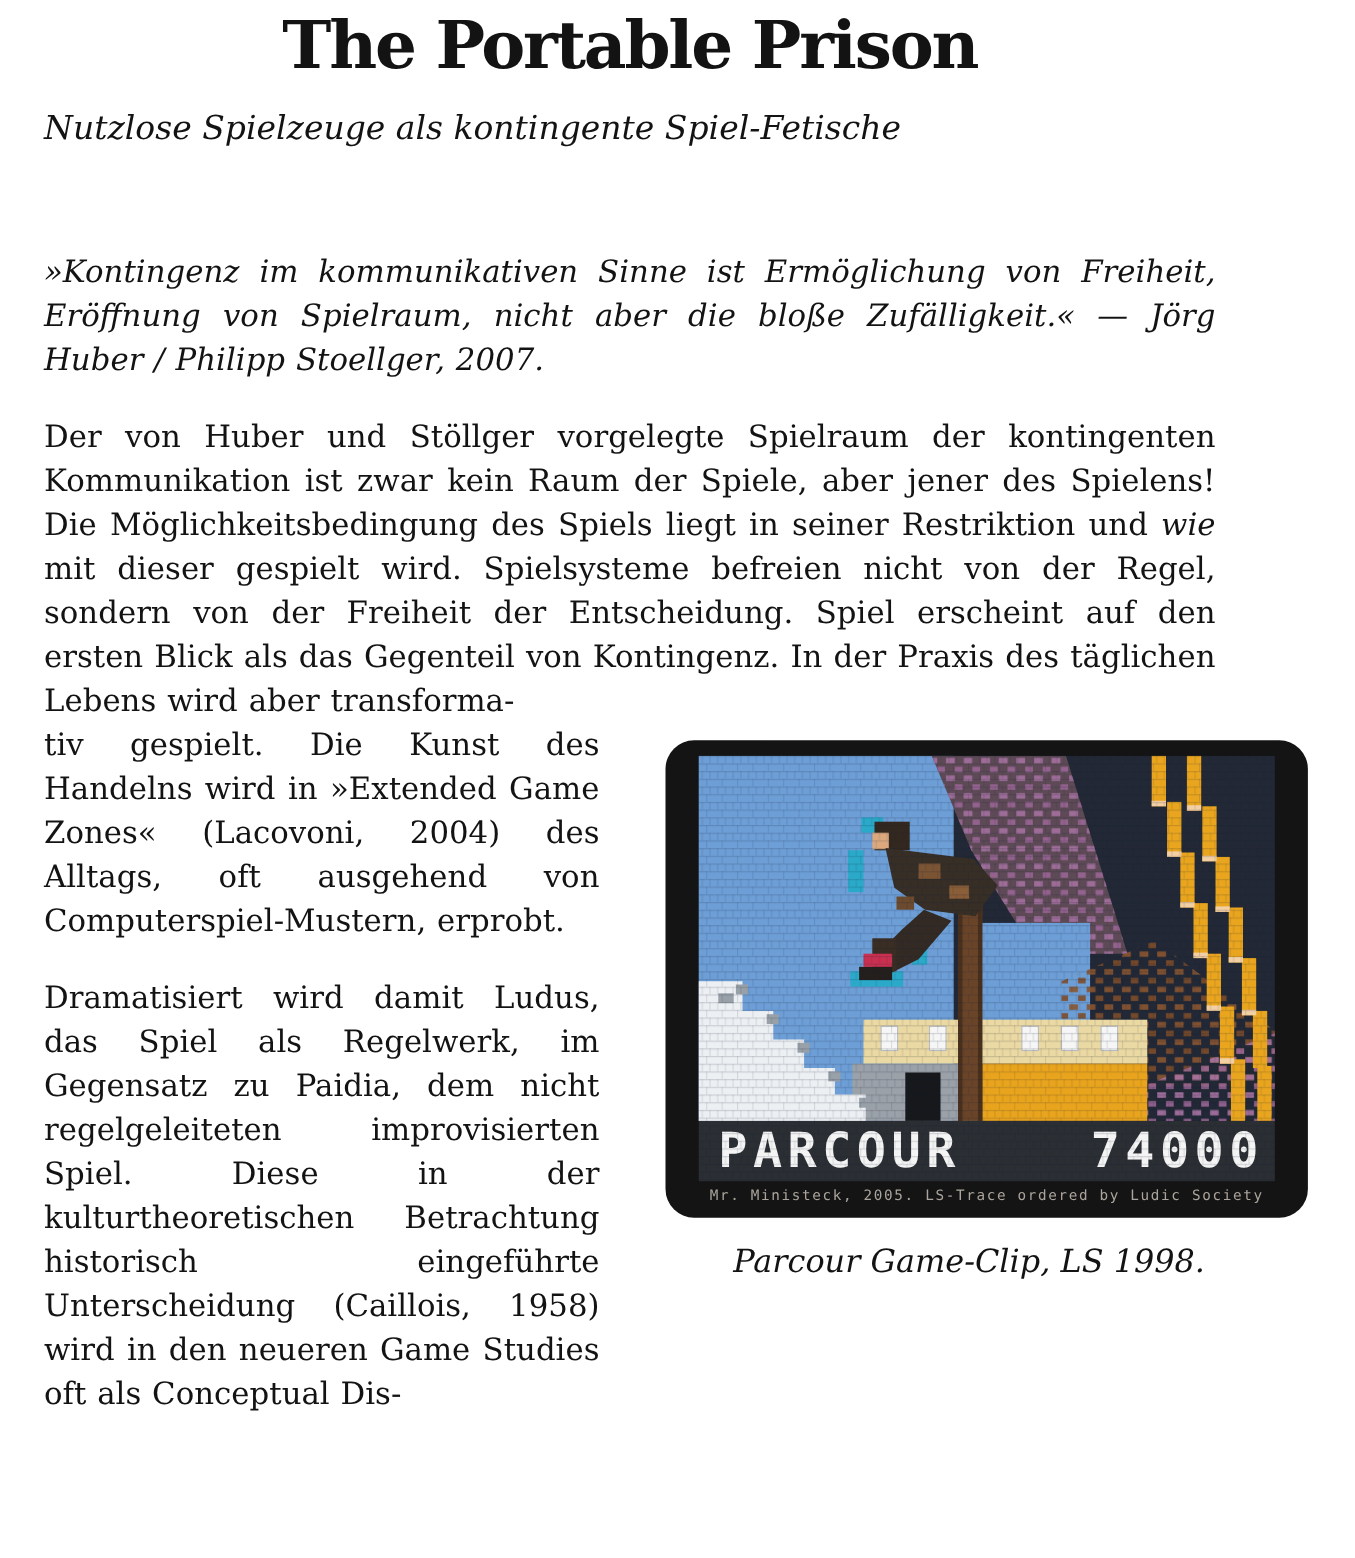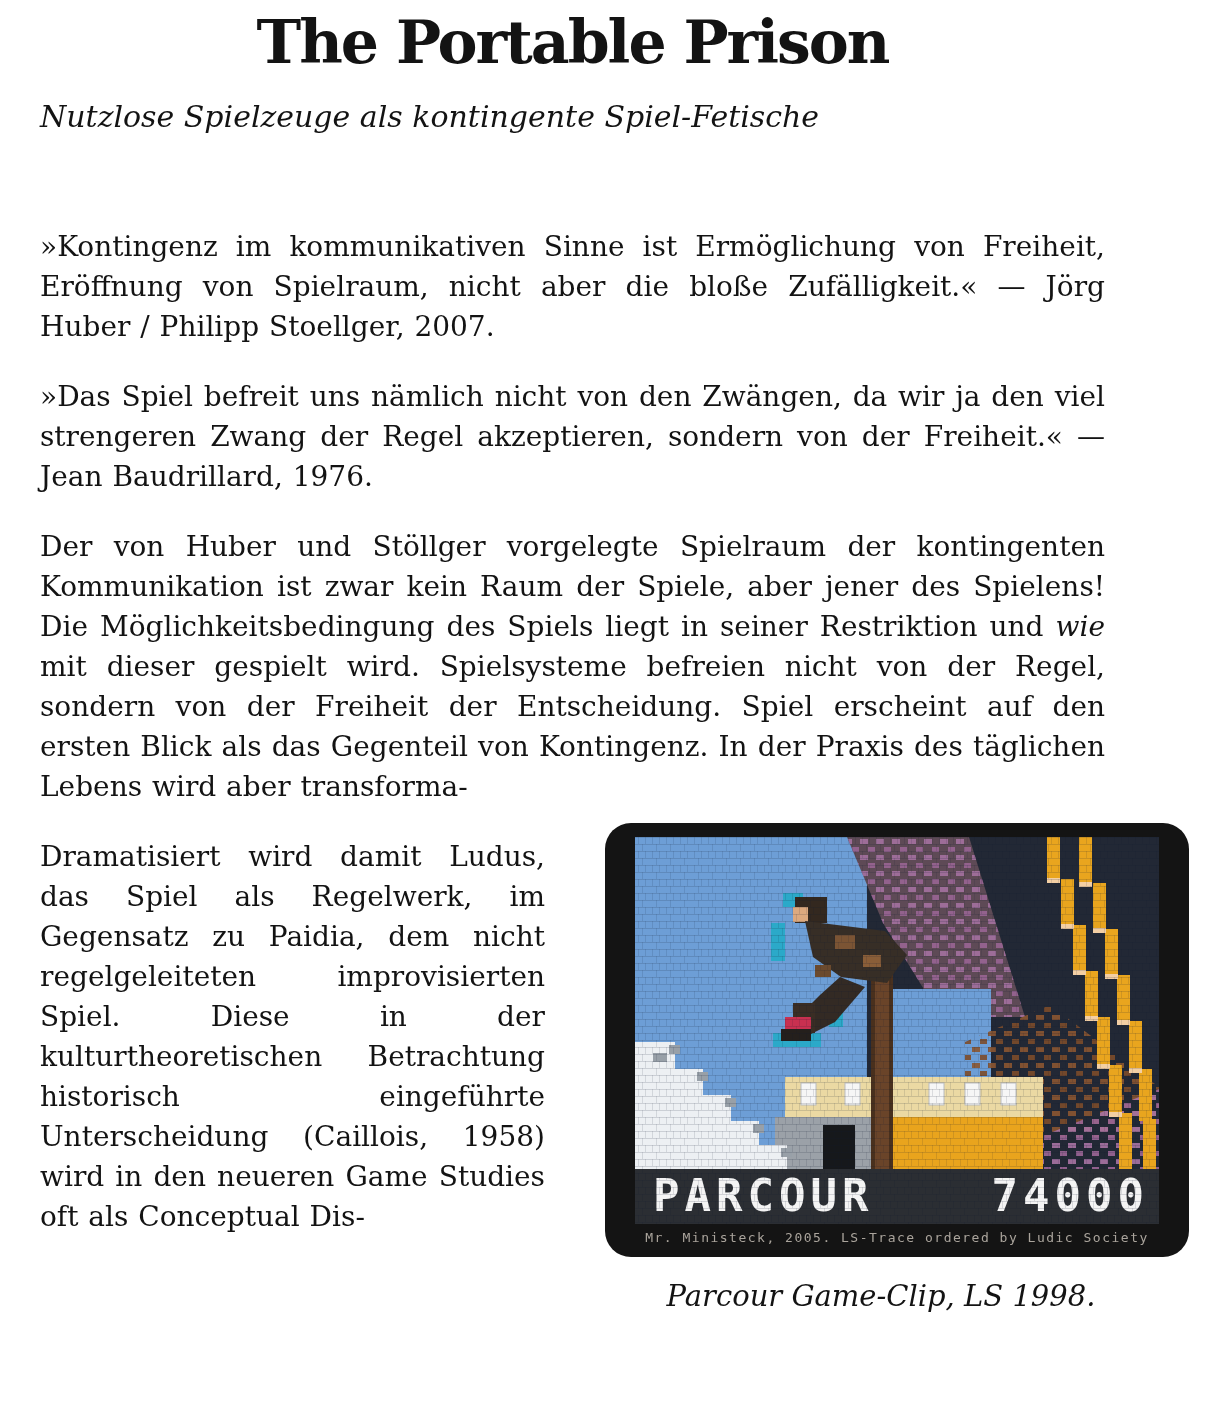--- a/index.html
+++ b/index.html
@@ -12,21 +12,21 @@
     margin:0;padding-top:8px;text-align:center;
     font-size:60px;font-weight:bold;letter-spacing:-2px;line-height:1.15;
   }
   .doc-subtitle{
     margin:22px 0 0;font-style:italic;font-size:30px;line-height:1.2;
   }
   .para{
     font-size:28px;line-height:40px;text-align:justify;margin:30px 0 0;
     word-spacing:1px;
   }
-  .para.first{margin-top:92px;}
+  .para.first{margin-top:92px;font-style:italic;}
   .it{font-style:italic;}
   .wrap-row{display:flex;width:1133px;}
   .col-left{flex:0 0 505px;width:505px;}
   .col-left .para.cont{margin-top:0;}
   .col-right{flex:0 0 584px;width:584px;margin-left:44px;}
   .game-figure{margin:16px;}
   .device-frame{
     width:584px;height:434px;box-sizing:border-box;background:#141414;
     border-radius:26px;margin-top:12px;padding:14px 30px 0 30px;
   }
@@ -45,28 +45,28 @@
 <body>
 
 <div class="page">
   <div class="content">
 
     <h1 class="doc-title">The Portable Prison</h1>
     <div class="doc-subtitle">Nutzlose Spielzeuge als kontingente Spiel-Fetische</div>
 
     <p class="para first">»Kontingenz im kommunikativen Sinne ist Ermöglichung von Freiheit, Eröffnung von Spielraum, nicht aber die bloße Zufälligkeit.« — Jörg Huber / Philipp Stoellger, 2007.</p>
 
-    <p class="para">»Das Spiel befreit uns nämlich nicht von den Zwängen, da wir ja den viel strengeren Zwang der Regel akzeptieren, sondern von der Freiheit.« — Jean Baudrillard, 1976.</p>
 
     <p class="para"><span>Der von Huber und Stöllger vorgelegte Spielraum der kontingenten Kommunikation ist zwar kein Raum der Spiele, aber jener des Spielens! Die Möglichkeitsbedingung des Spiels liegt in seiner Restriktion und</span>
 <span class="it">wie</span>
 <span>mit dieser gespielt wird. Spielsysteme befreien nicht von der Regel, sondern von der Freiheit der Entscheidung. Spiel erscheint auf den ersten Blick als das Gegenteil von Kontingenz. In der Praxis des täglichen Lebens wird aber transforma-</span></p>
 
     <div class="wrap-row">
       <div class="col-left">
+        <p class="para cont">tiv gespielt. Die Kunst des Handelns wird in »Extended Game Zones« (Lacovoni, 2004) des Alltags, oft ausgehend von Computerspiel-Mustern, erprobt.</p>
         <p class="para">Dramatisiert wird damit Ludus, das Spiel als Regelwerk, im Gegensatz zu Paidia, dem nicht regelgeleiteten improvisierten Spiel. Diese in der kulturtheoretischen Betrachtung historisch eingeführte Unterscheidung (Caillois, 1958) wird in den neueren Game Studies oft als Conceptual Dis-</p>
       </div>
 
       <div class="col-right">
         <figure class="game-figure">
           <div class="device-frame">
             <svg class="pixel-art" viewBox="0 0 524 387" xmlns="http://www.w3.org/2000/svg">
               <defs>
                 <pattern id="msBrick" width="14" height="14" patternUnits="userSpaceOnUse">
                   <path d="M0 0.5H14 M0 7.5H14" stroke="rgba(15,25,45,0.28)" stroke-width="1" fill="none"></path>

